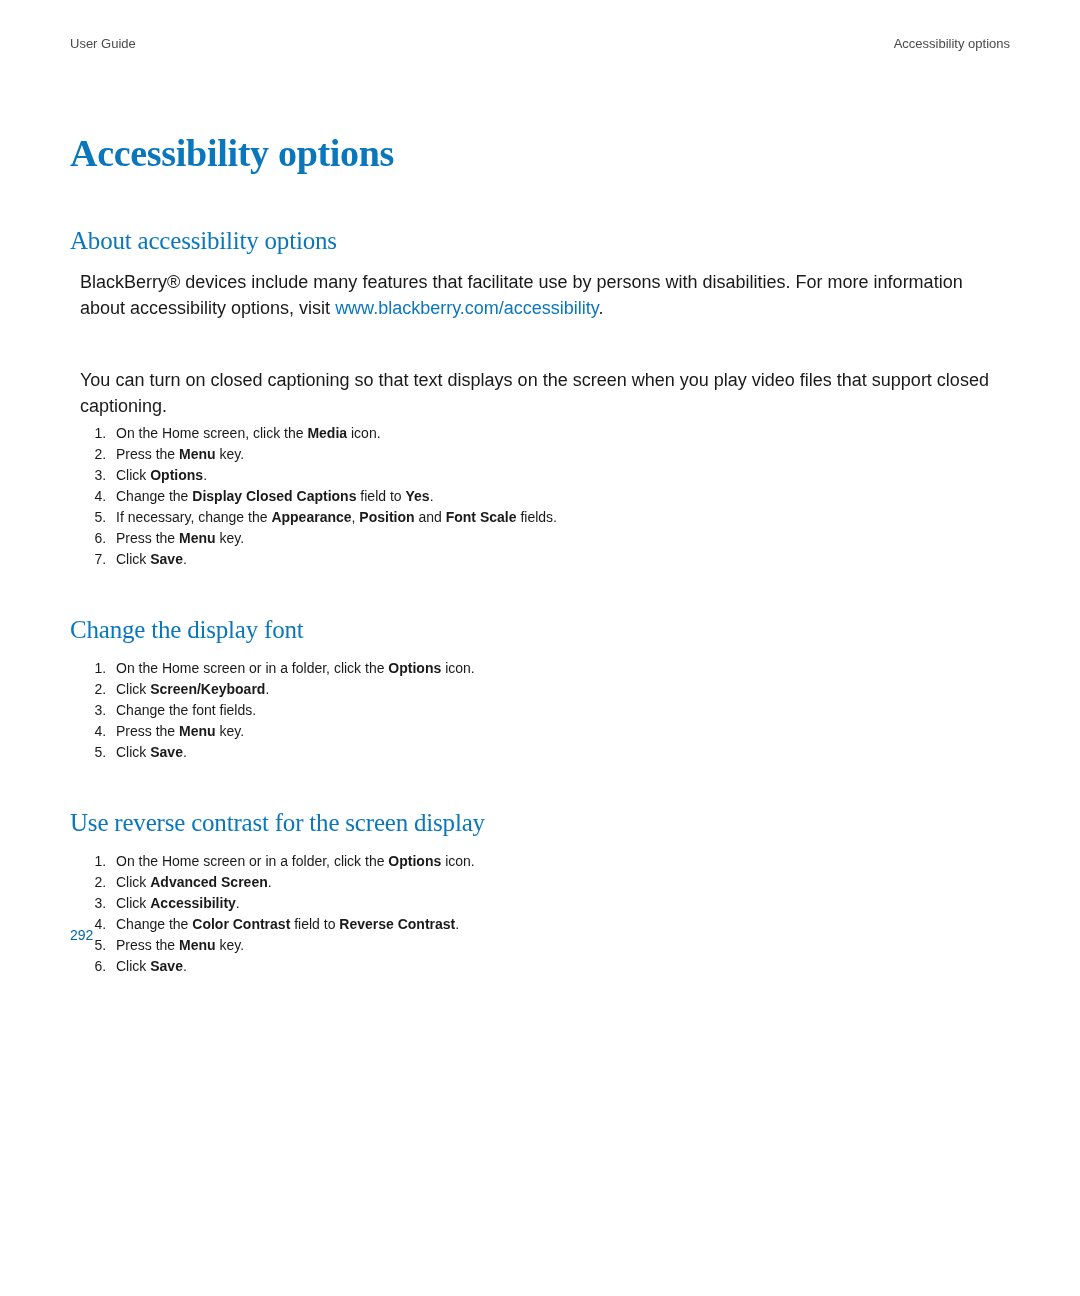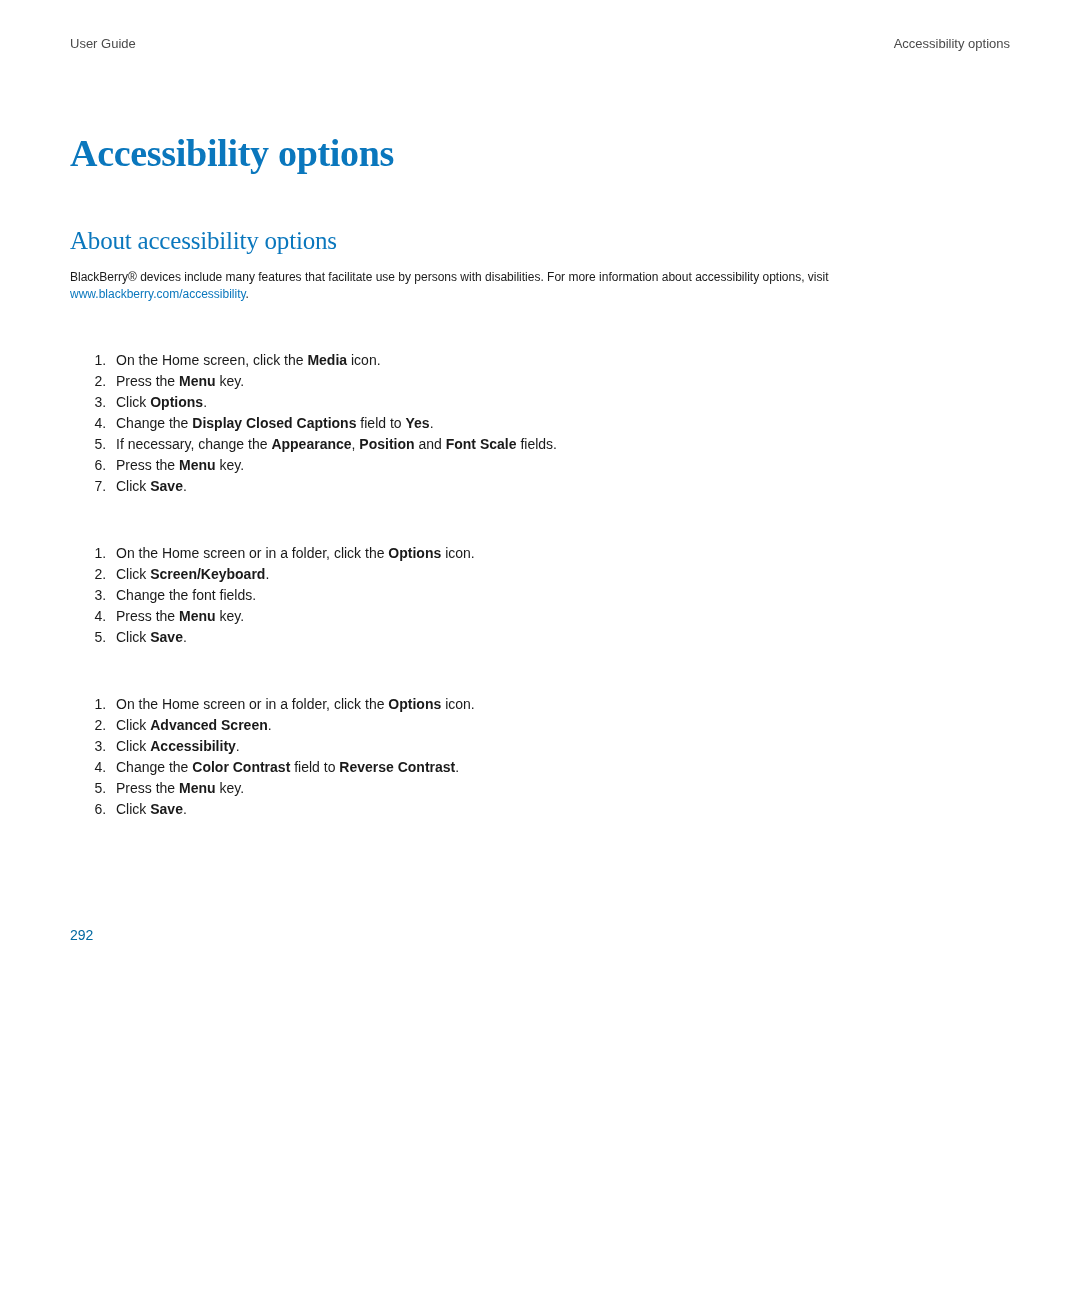--- a/index.html
+++ b/index.html
@@ -37,23 +37,23 @@
     font-weight: 400;
     color: #0a77bd;
     font-size: 25px;
     margin: 0 0 14px 0;
     letter-spacing: -0.2px;
   }
   .section {
     margin-bottom: 46px;
   }
   p.body-text {
-    font-size: 12px;
+    font-size: 18px;
     line-height: 1.45;
-    margin: 0 0 4px 0;
+    margin: 0 0 4px 10px;
     color: #1a1a1a;
   }
   a.body-link {
     color: #0a77bd;
     text-decoration: none;
   }
   ol.steps {
     margin: 4px 0 0 0;
     padding-left: 40px;
     font-size: 14px;
@@ -86,42 +86,45 @@
   <h1 class="page-title">Accessibility options</h1>
 
   <div class="section">
     <h2 class="section-title">About accessibility options</h2>
     <p class="body-text">
       <span>BlackBerry® devices include many features that facilitate use by persons with disabilities. For more information about accessibility options, visit </span><a class="body-link" href="#">www.blackberry.com/accessibility</a><span>.</span>
     </p>
   </div>
 
   <div class="section">
+    <p class="body-text">You can turn on closed captioning so that text displays on the screen when you play video files that support closed captioning.</p>
     <ol class="steps">
       <li><span>On the Home screen, click the </span><span class="bold">Media</span><span> icon.</span></li>
       <li><span>Press the </span><span class="bold">Menu</span><span> key.</span></li>
       <li><span>Click </span><span class="bold">Options</span><span>.</span></li>
       <li><span>Change the </span><span class="bold">Display Closed Captions</span><span> field to </span><span class="bold">Yes</span><span>.</span></li>
       <li><span>If necessary, change the </span><span class="bold">Appearance</span><span>, </span><span class="bold">Position</span><span> and </span><span class="bold">Font Scale</span><span> fields.</span></li>
       <li><span>Press the </span><span class="bold">Menu</span><span> key.</span></li>
       <li><span>Click </span><span class="bold">Save</span><span>.</span></li>
     </ol>
   </div>
 
   <div class="section">
+    <h2 class="section-title">Change the display font</h2>
     <ol class="steps">
       <li><span>On the Home screen or in a folder, click the </span><span class="bold">Options</span><span> icon.</span></li>
       <li><span>Click </span><span class="bold">Screen/Keyboard</span><span>.</span></li>
       <li><span>Change the font fields.</span></li>
       <li><span>Press the </span><span class="bold">Menu</span><span> key.</span></li>
       <li><span>Click </span><span class="bold">Save</span><span>.</span></li>
     </ol>
   </div>
 
   <div class="section">
+    <h2 class="section-title">Use reverse contrast for the screen display</h2>
     <ol class="steps">
       <li><span>On the Home screen or in a folder, click the </span><span class="bold">Options</span><span> icon.</span></li>
       <li><span>Click </span><span class="bold">Advanced Screen</span><span>.</span></li>
       <li><span>Click </span><span class="bold">Accessibility</span><span>.</span></li>
       <li><span>Change the </span><span class="bold">Color Contrast</span><span> field to </span><span class="bold">Reverse Contrast</span><span>.</span></li>
       <li><span>Press the </span><span class="bold">Menu</span><span> key.</span></li>
       <li><span>Click </span><span class="bold">Save</span><span>.</span></li>
     </ol>
   </div>
 

